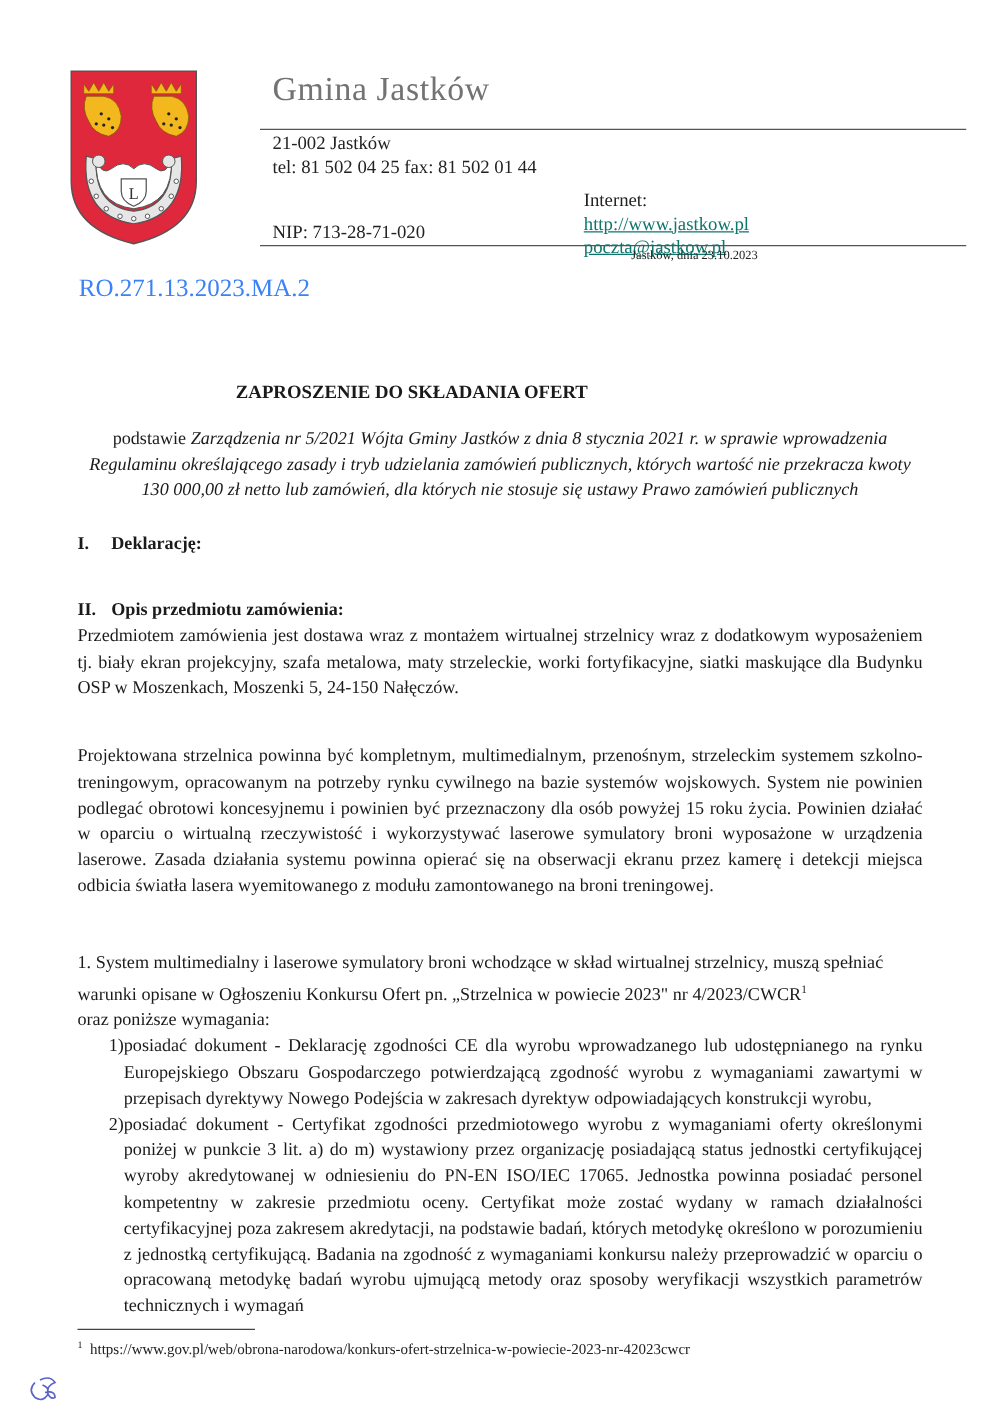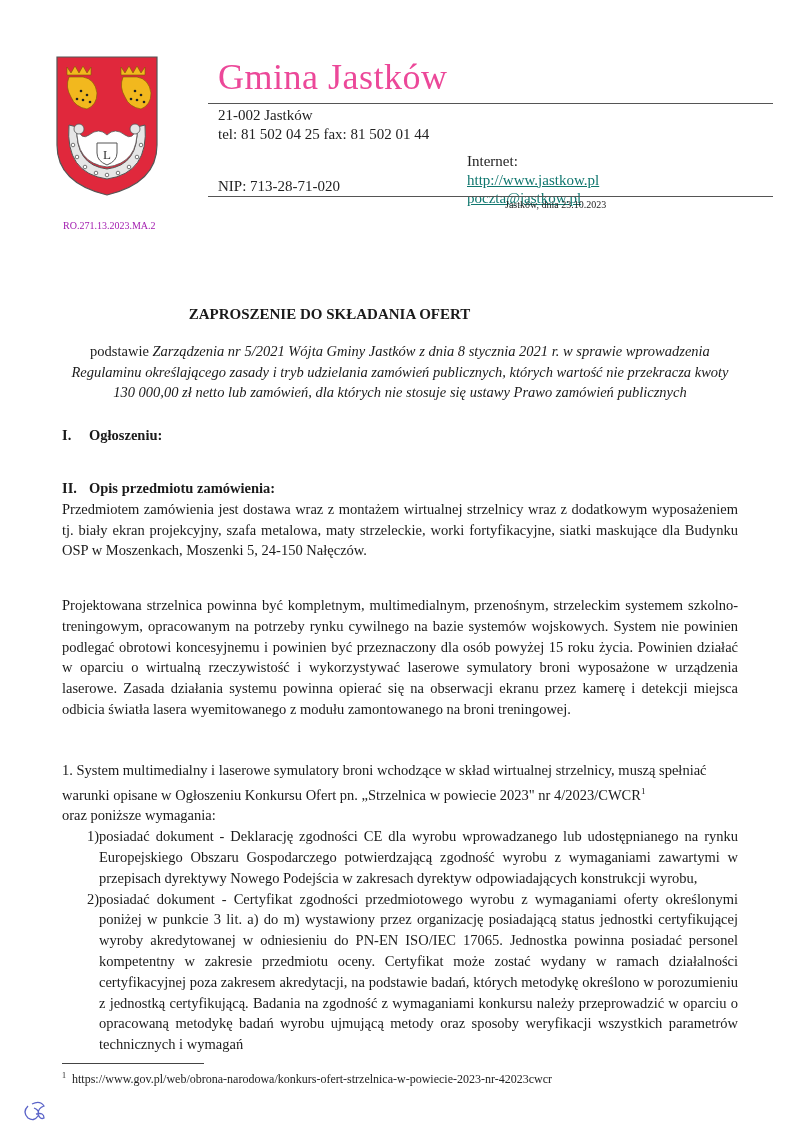--- a/index.html
+++ b/index.html
@@ -1,29 +1,29 @@
 <!DOCTYPE html>
 <html><head>
 <meta charset="utf-8">
 <style>
   html, body { margin:0; padding:0; background:#fff; }
   body { width:800px; height:1131px; position:relative; overflow:hidden;
          font-family:"Liberation Serif", serif; color:#1a1a1a; }
   .abs { position:absolute; }
   .crest { left:55px; top:55px; width:104px; height:142px; }
-  .title { left:218px; top:56px; font-size:36px; letter-spacing:0.5px; color:#ec4899; }
+  .title { left:218px; top:56px; font-size:27px; letter-spacing:0.5px; color:#737373; }
   .rule { height:1px; background:#555; }
   .rule1 { left:208px; top:103px; width:565px; }
   .rule2 { left:208px; top:196px; width:565px; }
   .addr { left:218px; top:106px; font-size:15px; line-height:18.5px; color:#222; }
   .nip { left:218px; top:178px; font-size:15px; color:#222; }
   .inet { left:467px; top:124px; font-size:15px; line-height:18.5px; color:#222;margin-top:28px; }
   .inet a { color:#0f766e; text-decoration:underline; }
   .date { left:505px; top:199px; font-size:10px; color:#222; }
-  .ref { left:63px; top:220px; font-size:10px; color:#a21caf; }
+  .ref { left:63px; top:220px; font-size:20px; color:#3b82f6; }
   .heading { left:0; width:659px; top:306px; text-align:center; font-weight:bold; font-size:15px; }
   .basis { left:62px; width:676px; top:341px; font-size:14.5px; line-height:20.5px; text-align:center; }
   .basis i { font-style:italic; }
   .sec { left:62px; width:676px; font-size:14.5px; line-height:20.8px; }
   .sec-h { font-weight:bold; }
   .sec-h .num { display:inline-block; width:27px; }
   .just { text-align:justify; text-align-last:left; }
   .indent { padding-left:25px; }
   ol.req { list-style:none; margin:0; padding:0; }
   ol.req li { position:relative; padding-left:76px; margin-left:-62px; }
@@ -98,21 +98,21 @@
 <div class="abs ref">RO.271.13.2023.MA.2</div>
 
 <div class="abs heading">ZAPROSZENIE DO SKŁADANIA OFERT</div>
 
 <div class="abs basis">
   <span>podstawie </span><i>Zarządzenia nr 5/2021 Wójta Gminy Jastków z dnia 8 stycznia 2021 r. w sprawie wprowadzenia Regulaminu określającego zasady i tryb udzielania zamówień publicznych, których wartość nie przekracza kwoty 130 000,00 zł netto lub zamówień, dla których nie stosuje się ustawy Prawo zamówień publicznych</i>
 </div>
 
 <div class="abs sec" style="top:425px;">
   <div class="sec-h">
-    <span class="num">I.</span><span>Ogłoszeniu:</span>
+    <span class="num">I.</span><span>Deklarację:</span>
   </div>
 </div>
 
 <div class="abs sec" style="top:478px;">
   <div class="sec-h">
     <span class="num">II.</span><span>Opis przedmiotu zamówienia:</span>
   </div>
   <div class="just">Przedmiotem zamówienia jest dostawa wraz z montażem wirtualnej strzelnicy wraz z dodatkowym wyposażeniem tj. biały ekran projekcyjny, szafa metalowa, maty strzeleckie, worki fortyfikacyjne, siatki maskujące dla Budynku OSP w Moszenkach, Moszenki 5, 24-150 Nałęczów.</div>
 </div>
 

